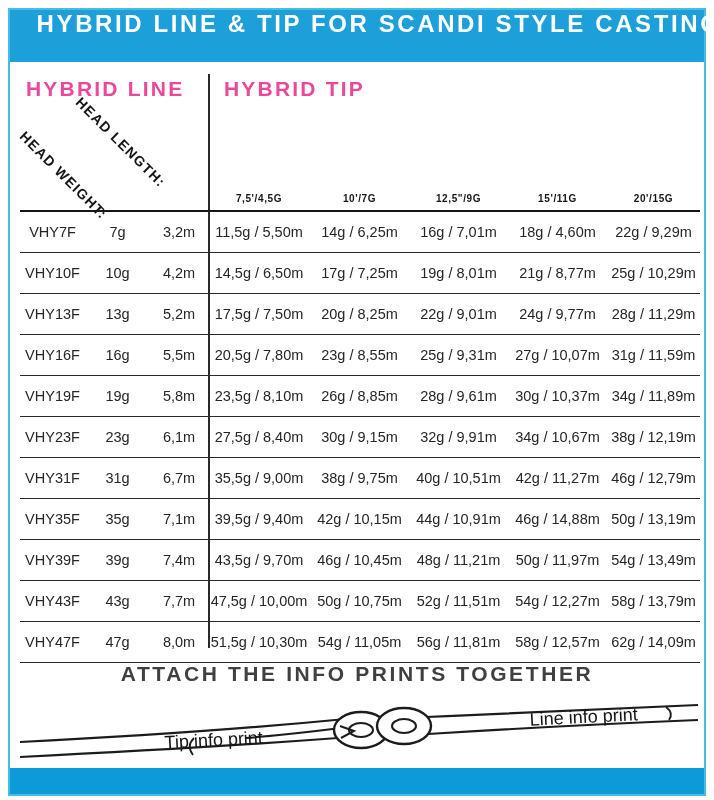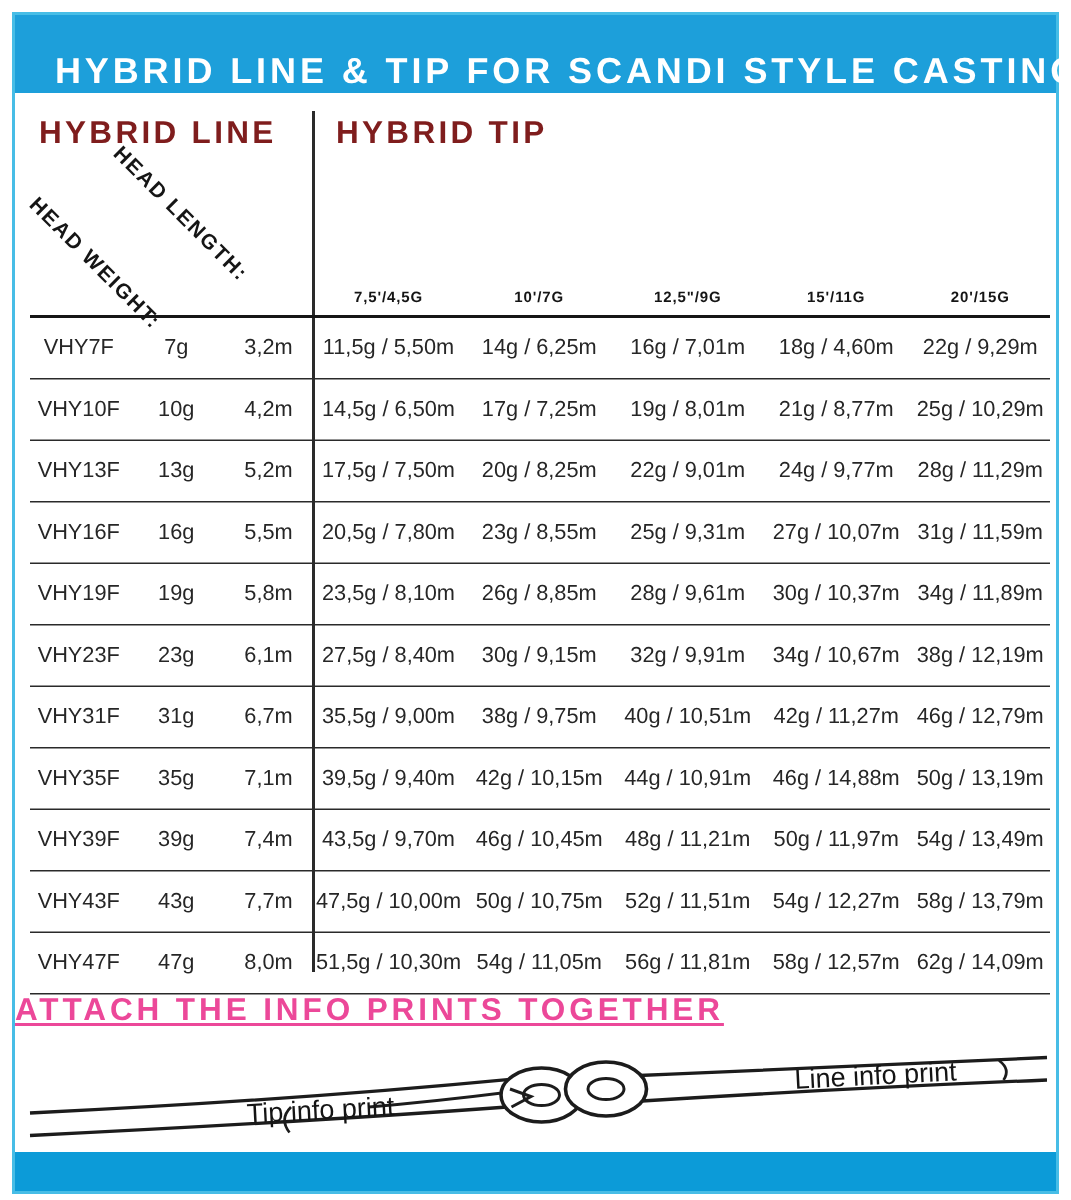--- a/index.html
+++ b/index.html
@@ -6,27 +6,27 @@
   body{
     width:714px;height:800px;background:#ffffff;position:relative;
     font-family:"Liberation Sans",sans-serif;color:#1d1d1d;overflow:hidden;
   }
   .card{
     position:absolute;left:8px;top:8px;width:698px;height:788px;
     border:2px solid #47bde6;background:#fff;box-sizing:border-box;
   }
   .banner{
     position:absolute;top:0;left:0;right:0;height:52px;background:#1d9fda;
-    display:flex;align-items:flex-end;justify-content:center;padding-left:44px;
+    display:flex;align-items:flex-start;justify-content:center;padding-left:44px;
   }
   .banner-title{
     color:#ffffff;font-weight:bold;font-size:24px;letter-spacing:2.6px;white-space:nowrap;
   }
   .section-header{
-    position:absolute;top:67px;font-weight:bold;font-size:21px;letter-spacing:2.2px;color:#7f1d1d;
+    position:absolute;top:67px;font-weight:bold;font-size:21px;letter-spacing:2.2px;color:#ec4899;
   }
   .line-header{left:16px;}
   .tip-header{left:198px;width:492px;text-align:left;padding-left:16px;}
   .v-divider{
     position:absolute;left:198px;top:64px;width:2px;height:574px;background:#2a2a2a;
   }
   .diag-label{
     position:absolute;font-weight:bold;font-size:14px;letter-spacing:1.2px;color:#151515;
     transform:rotate(45deg);transform-origin:left top;white-space:nowrap;
   }
@@ -43,22 +43,22 @@
   }
   .col-headers .hcell{
     font-weight:bold;font-size:10px;letter-spacing:0.6px;color:#151515;padding-bottom:6px;white-space:nowrap;
   }
   .table-body{position:absolute;left:10px;top:202px;width:680px;}
   .trow{
     height:41px;align-items:center;border-bottom:1.6px solid #2a2a2a;box-sizing:border-box;
   }
   .tcell{font-size:14.5px;color:#262626;white-space:nowrap;}
   .footer-heading{
-    position:absolute;left:0;right:0;top:652px;text-align:left;
-    font-weight:bold;font-size:21px;letter-spacing:2.6px;color:#ec4899;white-space:nowrap;text-decoration:underline;
+    position:absolute;left:0;right:0;top:652px;text-align:center;
+    font-weight:bold;font-size:21px;letter-spacing:2.6px;color:#404040;white-space:nowrap;
   }
   .knot-svg{position:absolute;left:4px;top:686px;}
   .bottom-bar{
     position:absolute;left:0;right:0;bottom:0;height:26px;background:#0c9bd8;
   }
 </style>
 </head>
 <body>
 
 <div class="card">

